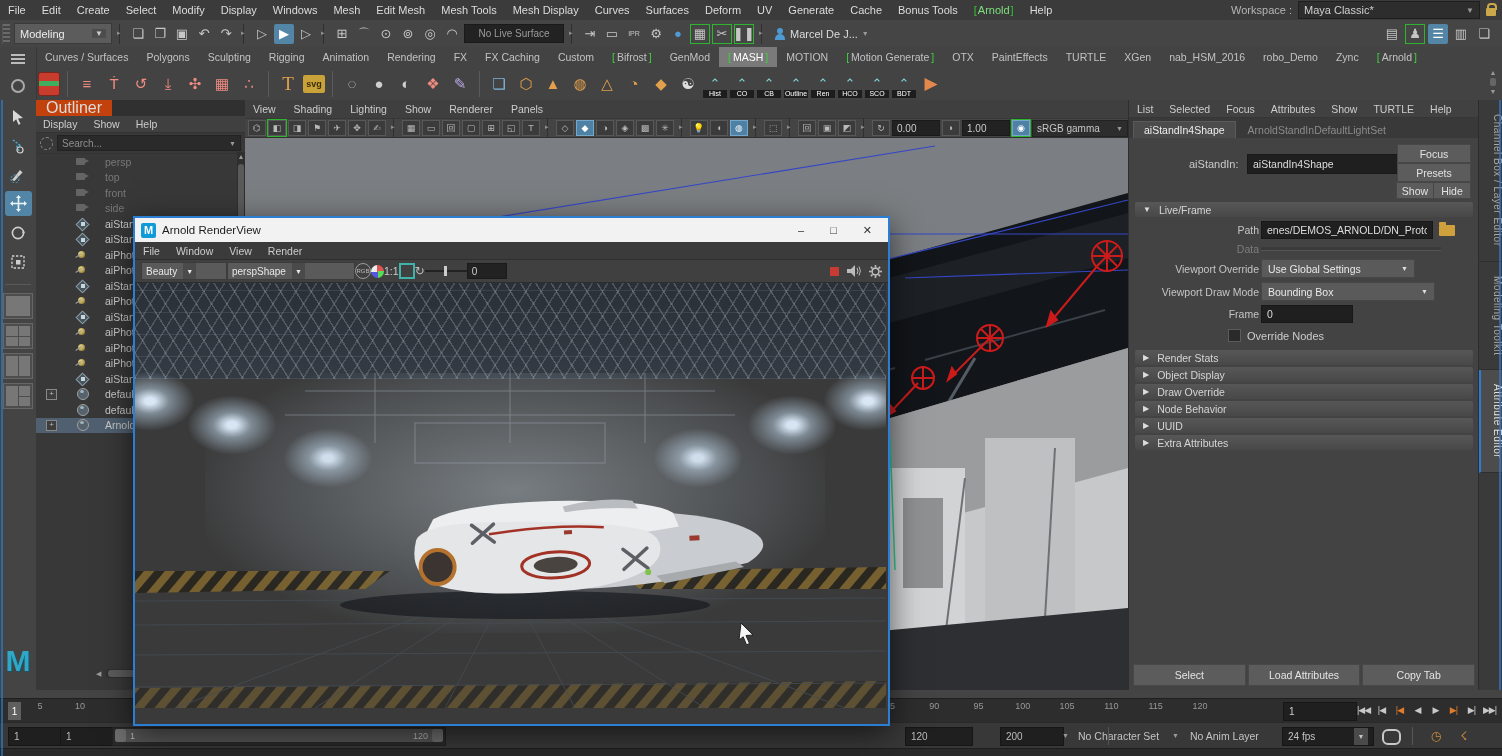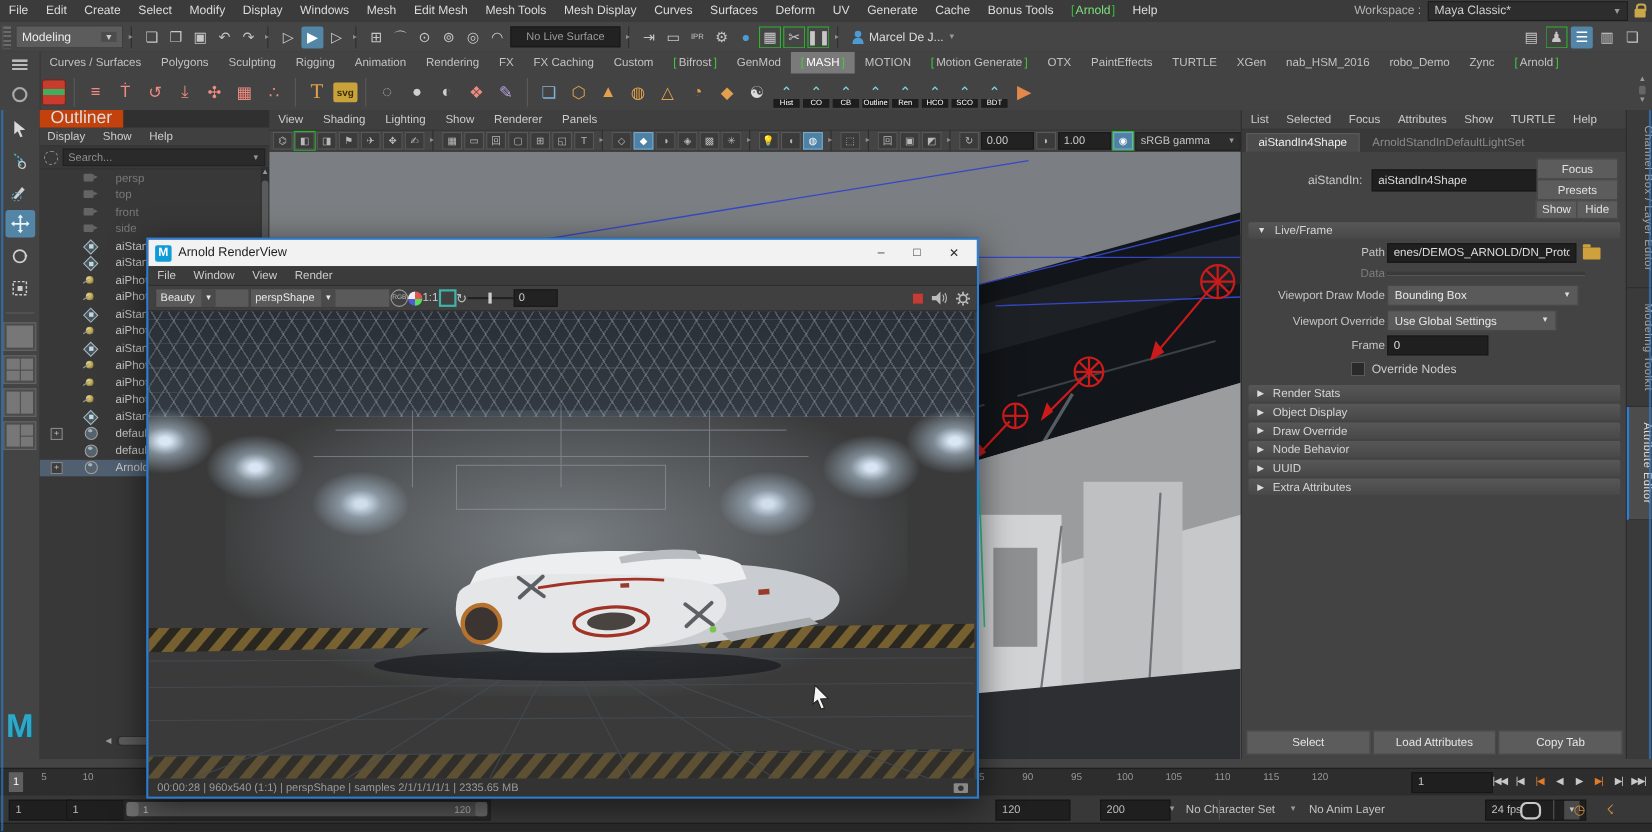--- a/index.html
+++ b/index.html
@@ -726,30 +726,30 @@
       <div class="ffld" style="width:160px">
           <span style="white-space:nowrap;overflow:hidden">enes/DEMOS_ARNOLD/DN_Prototype.ass</span>
         </div>
       <span class="folder"></span>
     </div>
     <div class="ffrow">
       <span class="l dim">Data</span>
       <div style="width:180px;height:3px;background:#3a3a3a;border-bottom:1px solid #555"></div>
     </div>
     <div class="ffrow">
+      <span class="l">Viewport Override</span>
+      <div class="aedd" style="width:140px">
+        <span>Use Global Settings</span>
+          <span class="caret">▼</span>
+      </div>
+    </div>
+    <div class="ffrow">
       <span class="l">Viewport Draw Mode</span>
       <div class="aedd" style="width:160px">
         <span>Bounding Box</span>
-          <span class="caret">▼</span>
-      </div>
-    </div>
-    <div class="ffrow">
-      <span class="l">Viewport Override</span>
-      <div class="aedd" style="width:140px">
-        <span>Use Global Settings</span>
           <span class="caret">▼</span>
       </div>
     </div>
     <div class="ffrow">
       <span class="l">Frame</span>
       <div class="ffld" style="width:80px">
           <span>0</span>
         </div>
     </div>
     <div class="ffrow" style="margin-left:99px;margin-top:6px">
@@ -851,21 +851,21 @@
         <span>120</span>
       </div>
     <div class="rfld" style="left:1000px;width:52px">
         <span>200</span>
       </div>
     <span class="rcaret" style="left:1062px">▼</span>
     <span class="rtext" style="left:1078px">No Character Set</span>
     <span class="rcaret" style="left:1168px;left:1172px">▼</span>
     <span class="rtext" style="left:1188px;left:1190px">No Anim Layer</span>
     <span style="position:absolute;left:1108px;top:4px;width:1px;height:18px;background:#555"></span>
-    <div class="fps-dd" style="left:1350px">
+    <div class="fps-dd" style="left:1282px">
       <span>24 fps</span>
         <span class="caret">▼</span>
     </div>
     <span class="loopicn" style="left:1382px"></span>
     <span style="position:absolute;left:1412px;top:4px;width:1px;height:18px;background:#555"></span>
     <span class="ricon" style="left:1428px">◷</span>
     <span class="ricon" style="left:1456px">☇</span>
   </div>
   <div class="abs cmdline"></div>
 
@@ -989,21 +989,17 @@
           <path d="M520 300 L600 290 L608 296 L528 308 Z" fill="#a8abae"></path>
           <path d="M430 226 Q470 218 500 224 L505 232 Q468 228 432 232 Z" fill="#b9bcc0"></path>
           <rect x="430" y="250" width="8" height="4" fill="#9a3a2e"></rect>
           <rect x="555" y="262" width="10" height="5" fill="#9a3a2e"></rect>
           <circle cx="512" cy="296" r="3" fill="#7ec24a"></circle>
         </g>
 
         <path d="M606 340 L618 352 L611 352.5 L614.5 360.5 L611.5 361.8 L608.2 353.8 L604 357 Z" fill="#f5f5f5" stroke="#222" stroke-width="1"></path>
       </svg>
     </div>
-    <div class="rv-status">
-      <span>00:00:28 | 960x540 (1:1) | perspShape  | samples 2/1/1/1/1/1 | 2335.65 MB</span>
-      <span class="snapcam"></span>
-    </div>
   </div>
 
   <div class="abs edgeL"></div>
   <div class="abs edgeR"></div>
 </div>
 
 </body></html>

